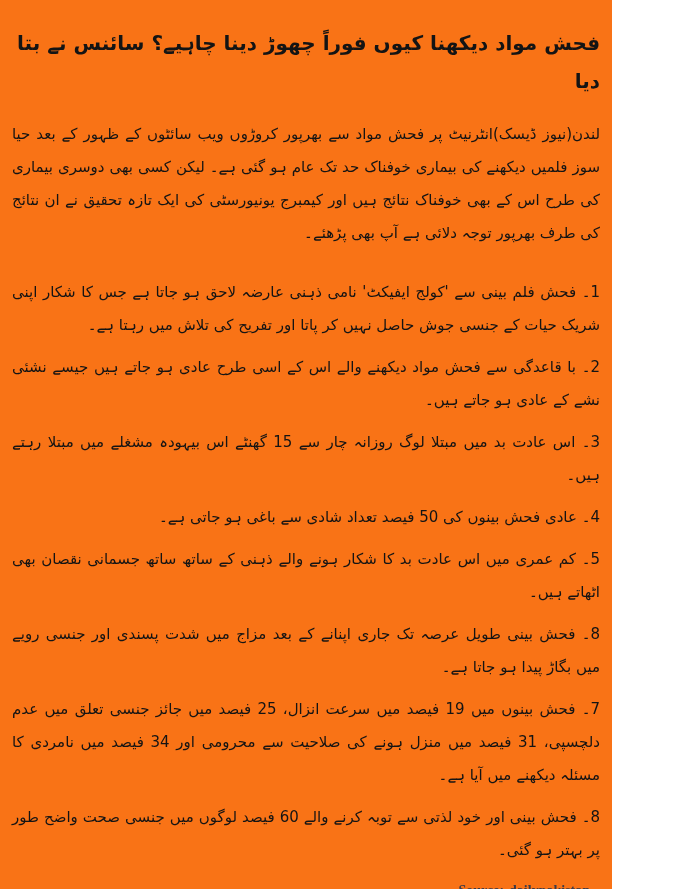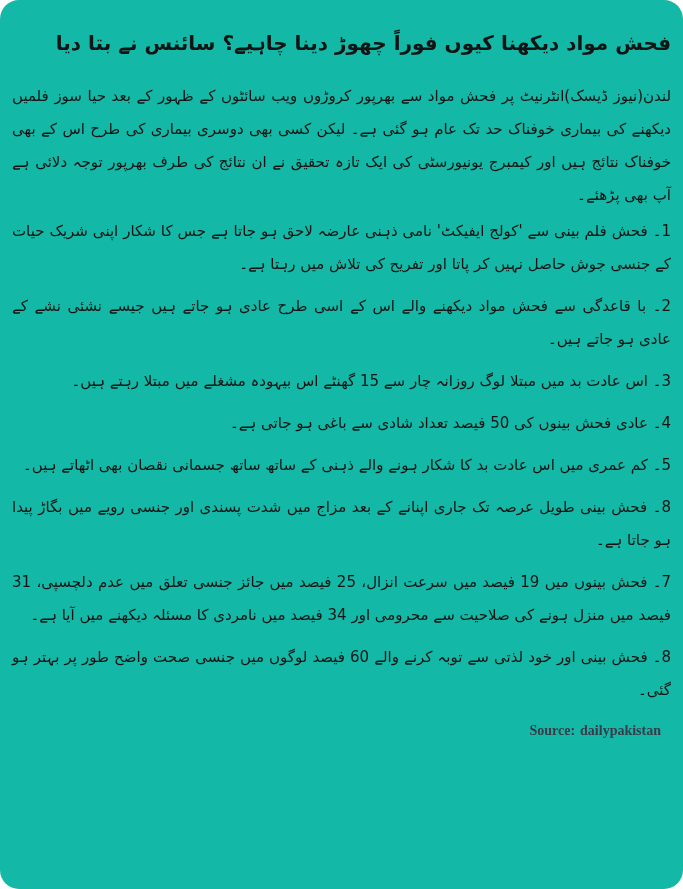--- a/index.html
+++ b/index.html
@@ -2,47 +2,46 @@
 <html lang="ur"><head>
 <meta charset="utf-8">
 <style>
   html, body {
     margin: 0;
     padding: 0;
     background: #ffffff;
   }
   .page {
     position: relative;
-    width: 683px;
+    width: 612px;
     height: 889px;
     box-sizing: border-box;
-    background: #14b8a6;
+    background: #f97316;
     padding: 24px 12px 20px 12px;
     direction: rtl;
     font-family: "DejaVu Sans", sans-serif;
     color: #141414;
     overflow: hidden;
-    border-radius: 19px;
   }
   .title {
     font-size: 20px;
     font-weight: bold;
     text-align: right;
     line-height: 1.9;
     margin: 0 0 18px 0;
   }
   .para {
     font-size: 15px;
     line-height: 2.2;
     text-align: justify;
     text-align-last: right;
     margin: 0 0 9px 0;
   }
   .intro {
-    margin-bottom: 3px;
+    margin-bottom: 26px;
   }
   .source-row {
     direction: ltr;
     text-align: right;
     margin-top: 16px;
     padding-left: 4px;
     padding-right: 10px;
     font-family: Liberation Serif, serif;
     font-weight: bold;
     font-size: 14px;

